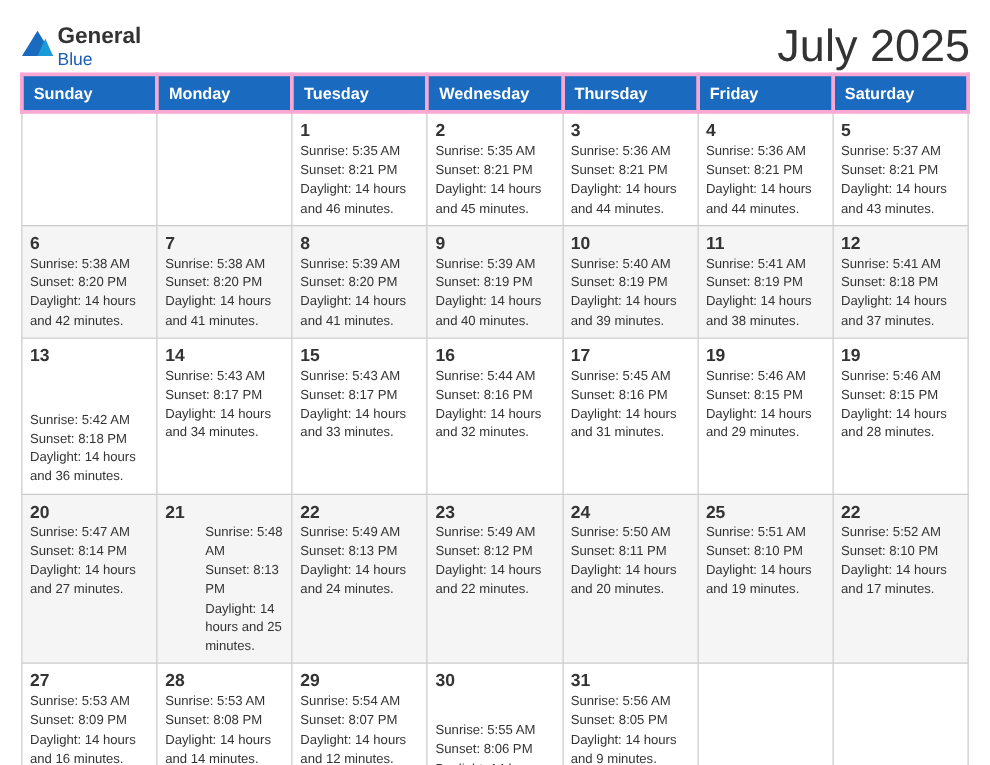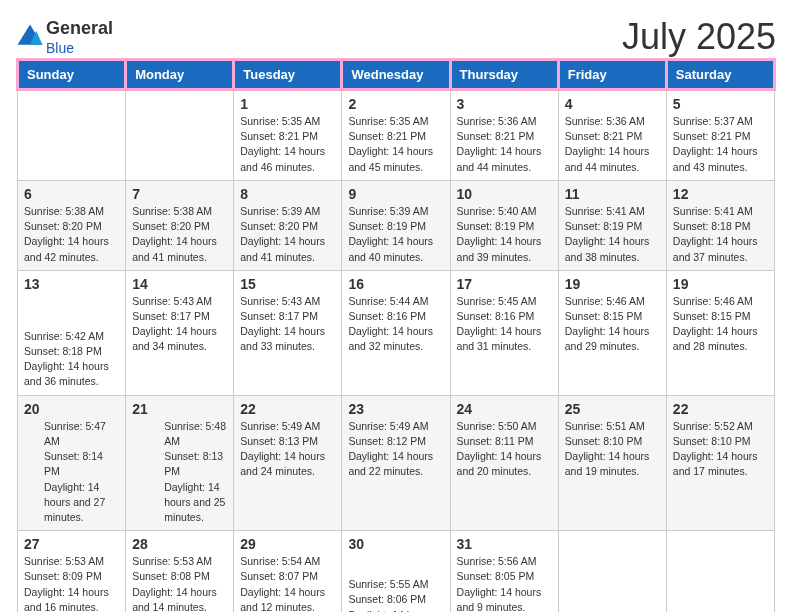--- a/index.html
+++ b/index.html
@@ -236,21 +236,21 @@
         <td>
           <span class="day-num">19</span>
           <div class="day-info" style="white-space: pre-line;">Sunrise: 5:46 AM
 Sunset: 8:15 PM
 Daylight: 14 hours and 28 minutes.</div>
         </td>
       </tr>
       <tr>
         <td>
           <span class="day-num">20</span>
-          <div class="day-info" style="white-space: pre-line; margin-left: 20px;">Sunrise: 5:47 AM
+          <div class="day-info" style="white-space: pre-line;">Sunrise: 5:47 AM
 Sunset: 8:14 PM
 Daylight: 14 hours and 27 minutes.</div>
         </td>
         <td>
           <span class="day-num">21</span>
           <div class="day-info" style="white-space: pre-line; margin-left: 32px;">Sunrise: 5:48 AM
 Sunset: 8:13 PM
 Daylight: 14 hours and 25 minutes.</div>
         </td>
         <td>

